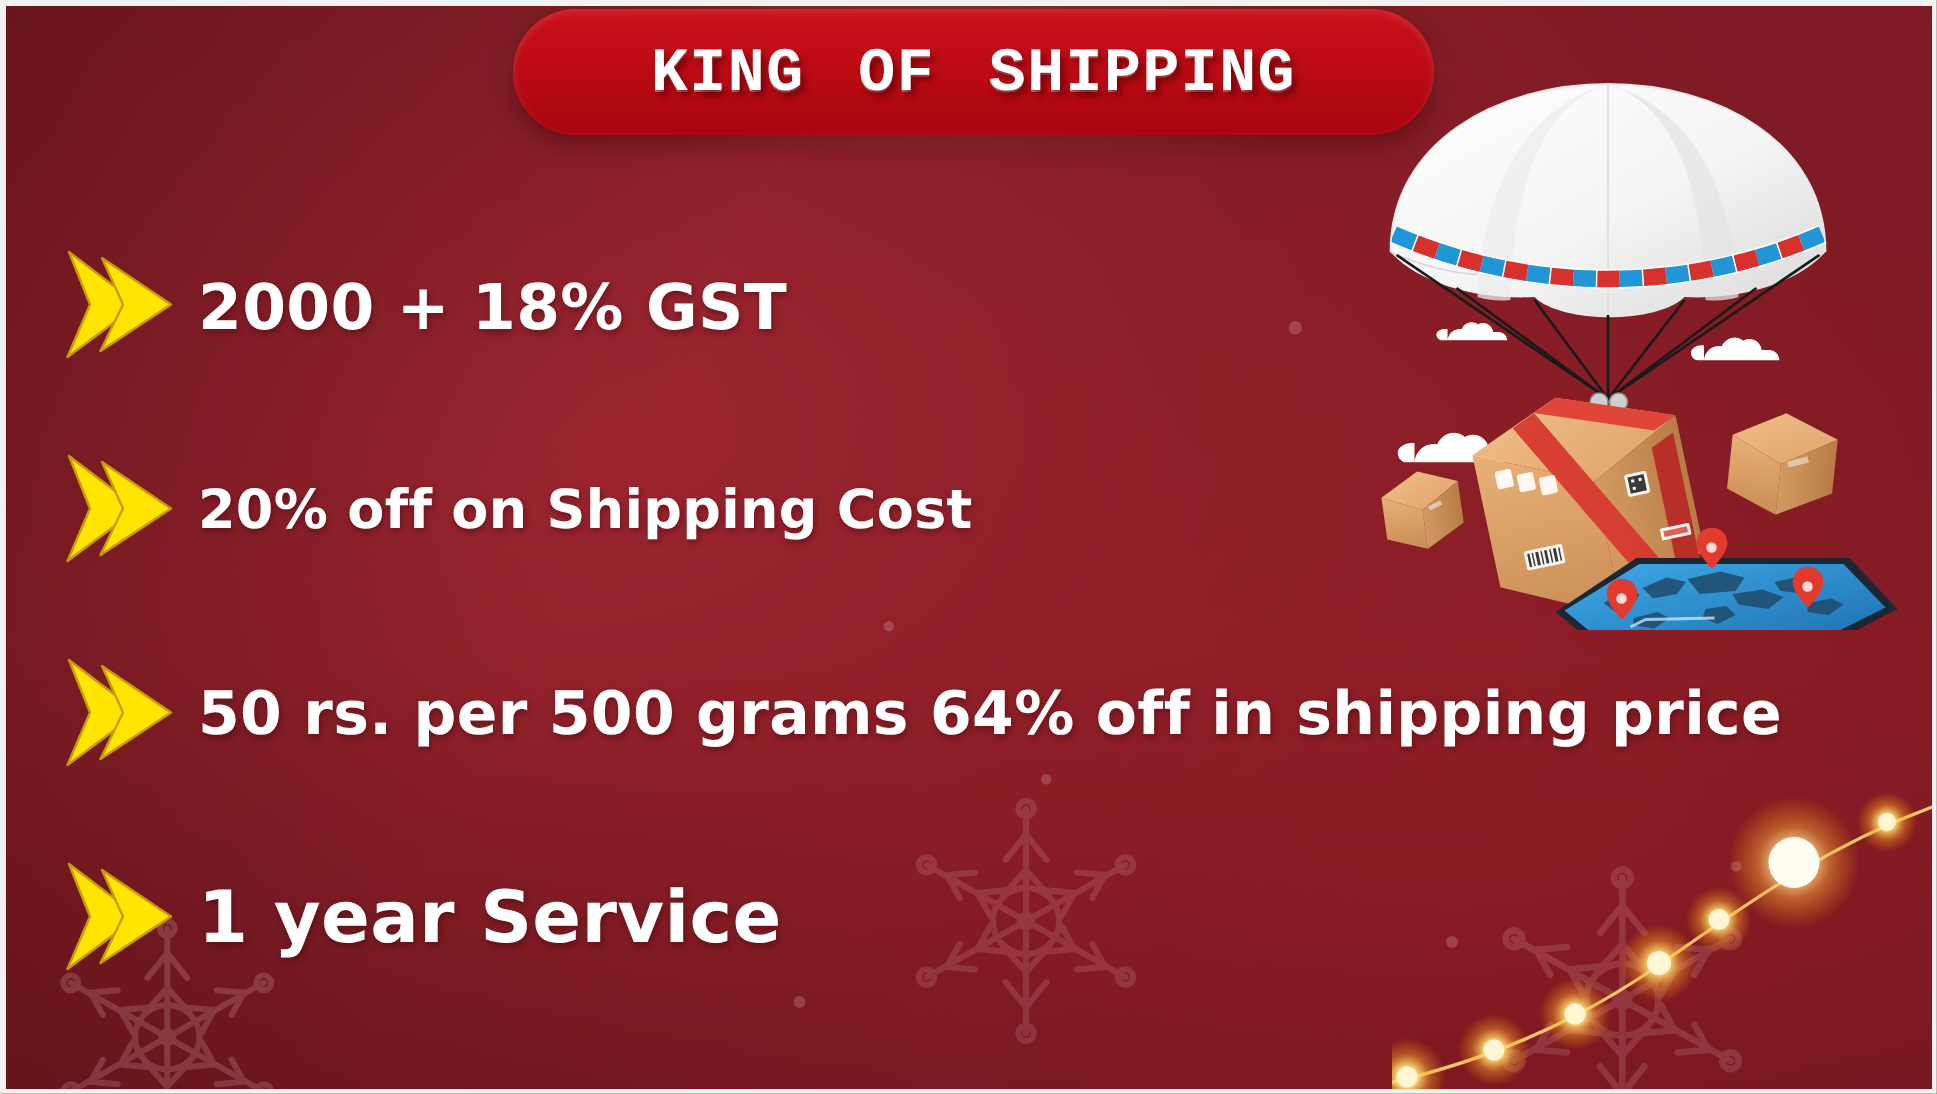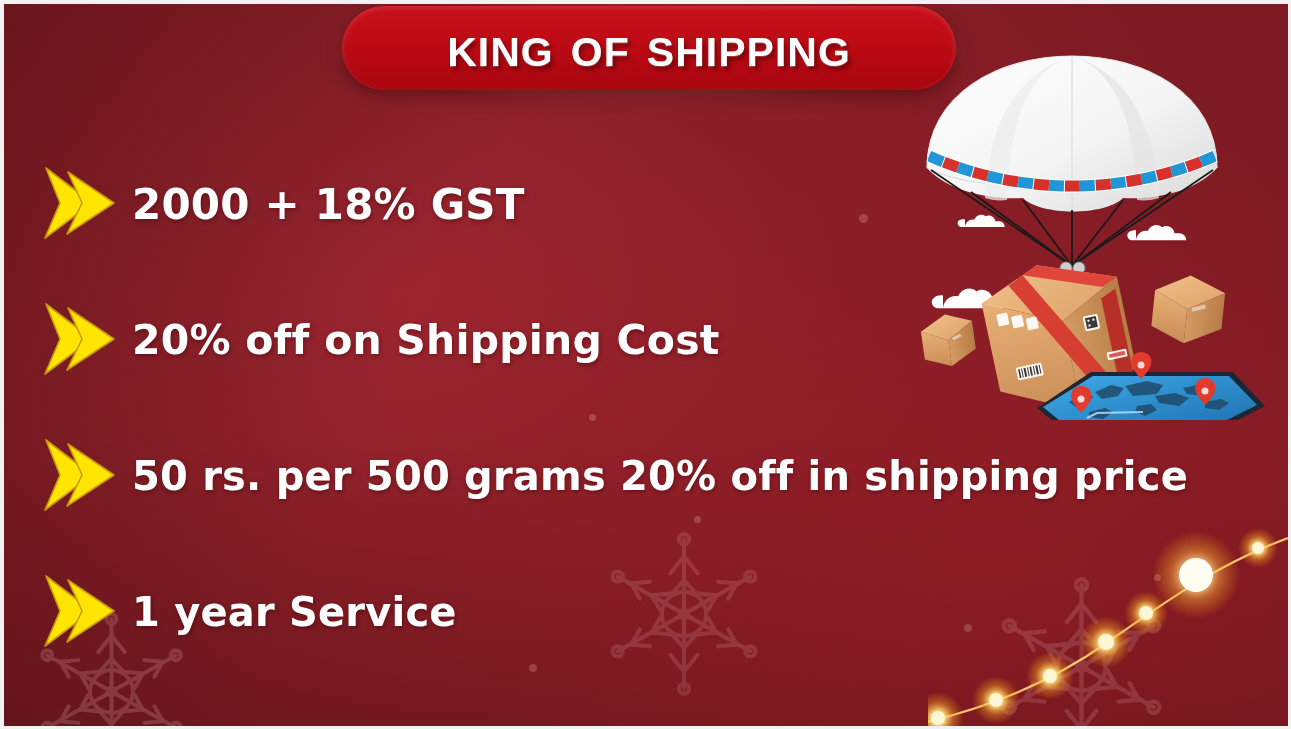--- a/index.html
+++ b/index.html
@@ -74,21 +74,21 @@
     position: absolute;
     inset: 0;
     border-radius: 46px;
     background: linear-gradient(180deg, #c8101a 0%, #bd0b15 45%, #a8050f 100%);
     box-shadow: 0 6px 16px rgba(60,0,4,0.45), inset 0 2px 6px rgba(255,255,255,0.14);
     display: flex;
     align-items: center;
     justify-content: center;
   }
   .title-text {
-    font-family: Liberation Sans, sans-serif;
+    font-family: Liberation Mono, monospace;
     font-weight: 700;
     font-size: 58px;
     letter-spacing: 1px;
     color: #ffffff;
     font-variant: small-caps;
     text-transform: lowercase;
     text-shadow: 3px 4px 4px rgba(70,0,4,0.55), 0 1px 0 rgba(255,255,255,0.35);
     white-space: nowrap;
     line-height: 1;
     padding-bottom: 4px;
@@ -116,23 +116,23 @@
   .bullet-text {
     font-family: "DejaVu Sans", "Liberation Sans", sans-serif;
     font-weight: 700;
     font-size: 41px;
     color: #ffffff;
     letter-spacing: 0.2px;
     white-space: nowrap;
     text-shadow: 1px 2px 4px rgba(60,5,10,0.45);
   }
   .bullet-row.r1 .bullet-text { font-size: 42px; }
-  .bullet-row.r2 .bullet-text { font-size: 41px; }
+  .bullet-row.r2 .bullet-text { font-size: 36px; }
   .bullet-row.r3 .bullet-text { font-size: 40px; }
-  .bullet-row.r4 .bullet-text { font-size: 40px; }
+  .bullet-row.r4 .bullet-text { font-size: 48px; }
 
   
   .illus {
     position: absolute;
     left: 905px;
     top: 46px;
     width: 360px;
     height: 370px;
   }
   .illus svg { display: block; }
@@ -265,21 +265,21 @@
       <span class="bullet-text">20% off on Shipping Cost</span>
     </div>
 
     <div class="bullet-row r3">
       <span class="chev">
         <svg width="78" height="76" viewBox="0 0 78 76">
           <path d="M4 2 L50 37 L3 72 L18 37 Z" fill="#ffe500" stroke="#c99a0e" stroke-width="1.6" stroke-linejoin="round"></path>
           <path d="M26 6 L72 37 L25 68 L40 37 Z" fill="#ffe500" stroke="#c99a0e" stroke-width="1.6" stroke-linejoin="round"></path>
         </svg>
       </span>
-      <span class="bullet-text">50 rs. per 500 grams  20% off in shipping price</span>
+      <span class="bullet-text">50 rs. per 500 grams  64% off in shipping price</span>
     </div>
 
     <div class="bullet-row r4">
       <span class="chev">
         <svg width="78" height="76" viewBox="0 0 78 76">
           <path d="M4 2 L50 37 L3 72 L18 37 Z" fill="#ffe500" stroke="#c99a0e" stroke-width="1.6" stroke-linejoin="round"></path>
           <path d="M26 6 L72 37 L25 68 L40 37 Z" fill="#ffe500" stroke="#c99a0e" stroke-width="1.6" stroke-linejoin="round"></path>
         </svg>
       </span>
       <span class="bullet-text">1 year Service</span>

